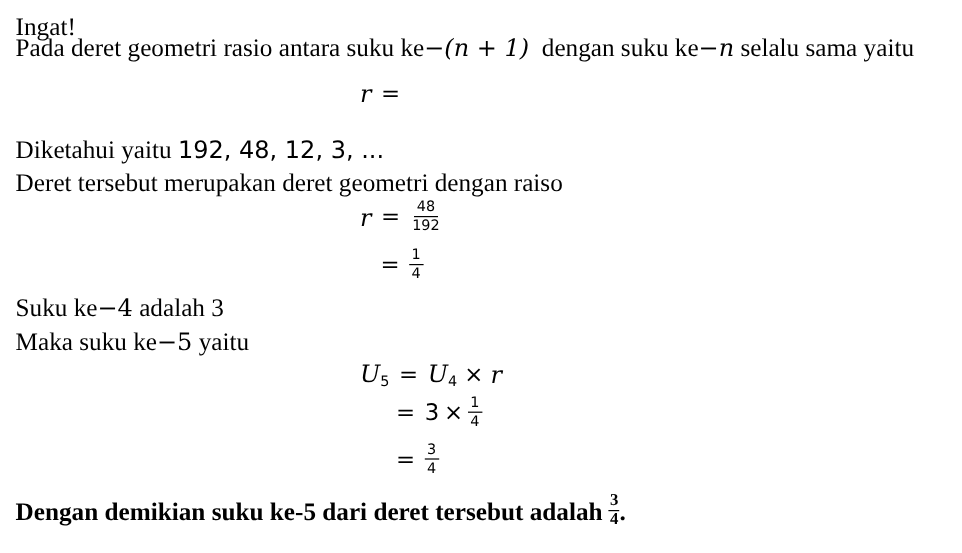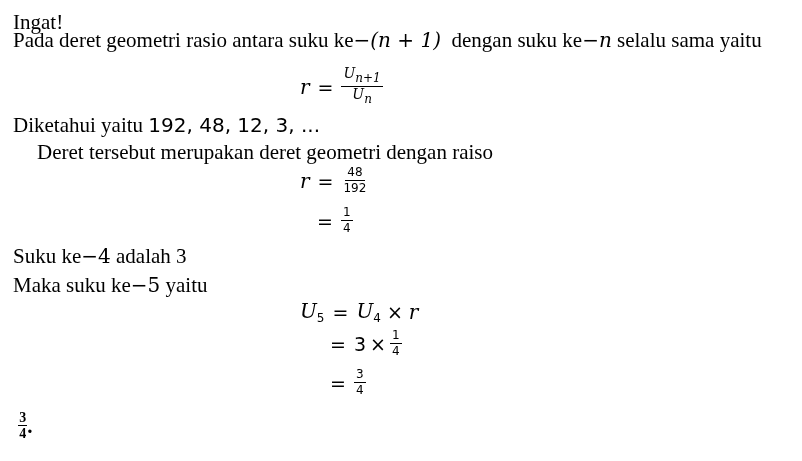--- a/index.html
+++ b/index.html
@@ -27,32 +27,28 @@
 
 <div class="line" style="top:10px;text-align:right;">Ingat!</div>
 
 <div class="line" style="top:28px;">
   <span>Pada deret geometri rasio antara suku ke</span><span class="math" style="font-size:20px;">−(n + 1)</span>&nbsp;&nbsp;<span>dengan suku ke</span><span class="math" style="font-size:20px;">−n</span>&nbsp;<span>selalu sama yaitu</span>
 </div>
 
 <div class="eq" style="left:300px; top:66px;">
   <span class="var">r</span>
   <span class="op">=</span>
-  <span class="frac italic">
-    <span class="top"><span>U</span><sub style="font-style:italic;font-family:'DejaVu Serif',serif;">n+1</sub></span>
-    <span class="bot"><span>U</span><sub style="font-style:italic;font-family:'DejaVu Serif',serif;">n</sub></span>
-  </span>
 </div>
 
 <div class="line" style="top:113px;">
   <span>Diketahui yaitu</span>
   <span class="num" style="font-size:20px;">192, 48, 12, 3, ...</span>
 </div>
 
-<div class="line" style="top:140px;margin-left:24px;">Deret tersebut merupakan deret geometri dengan raiso</div>
+<div class="line" style="top:140px;">Deret tersebut merupakan deret geometri dengan raiso</div>
 
 <div class="eq" style="left:300px; top:165px;">
   <span class="var">r</span>
   <span class="op">=</span>
   <span class="frac">
     <span class="top">48</span>
     <span class="bot">192</span>
   </span>
 </div>
 
@@ -95,17 +91,17 @@
 
 <div class="eq" style="left:322px; top:367px;">
   <span class="op">=</span>
   <span class="frac">
     <span class="top">3</span>
     <span class="bot">4</span>
   </span>
 </div>
 
 <div class="line bold" style="top:410px; display:flex; align-items:center;">
-  &nbsp;<span class="boldfrac">
+  <span>Dengan demikian suku ke-5 dari deret tersebut adalah</span>&nbsp;<span class="boldfrac">
     <span class="top">3</span>
     <span class="bot">4</span>
   </span><span>.</span>
 </div>
 
 </body></html>

